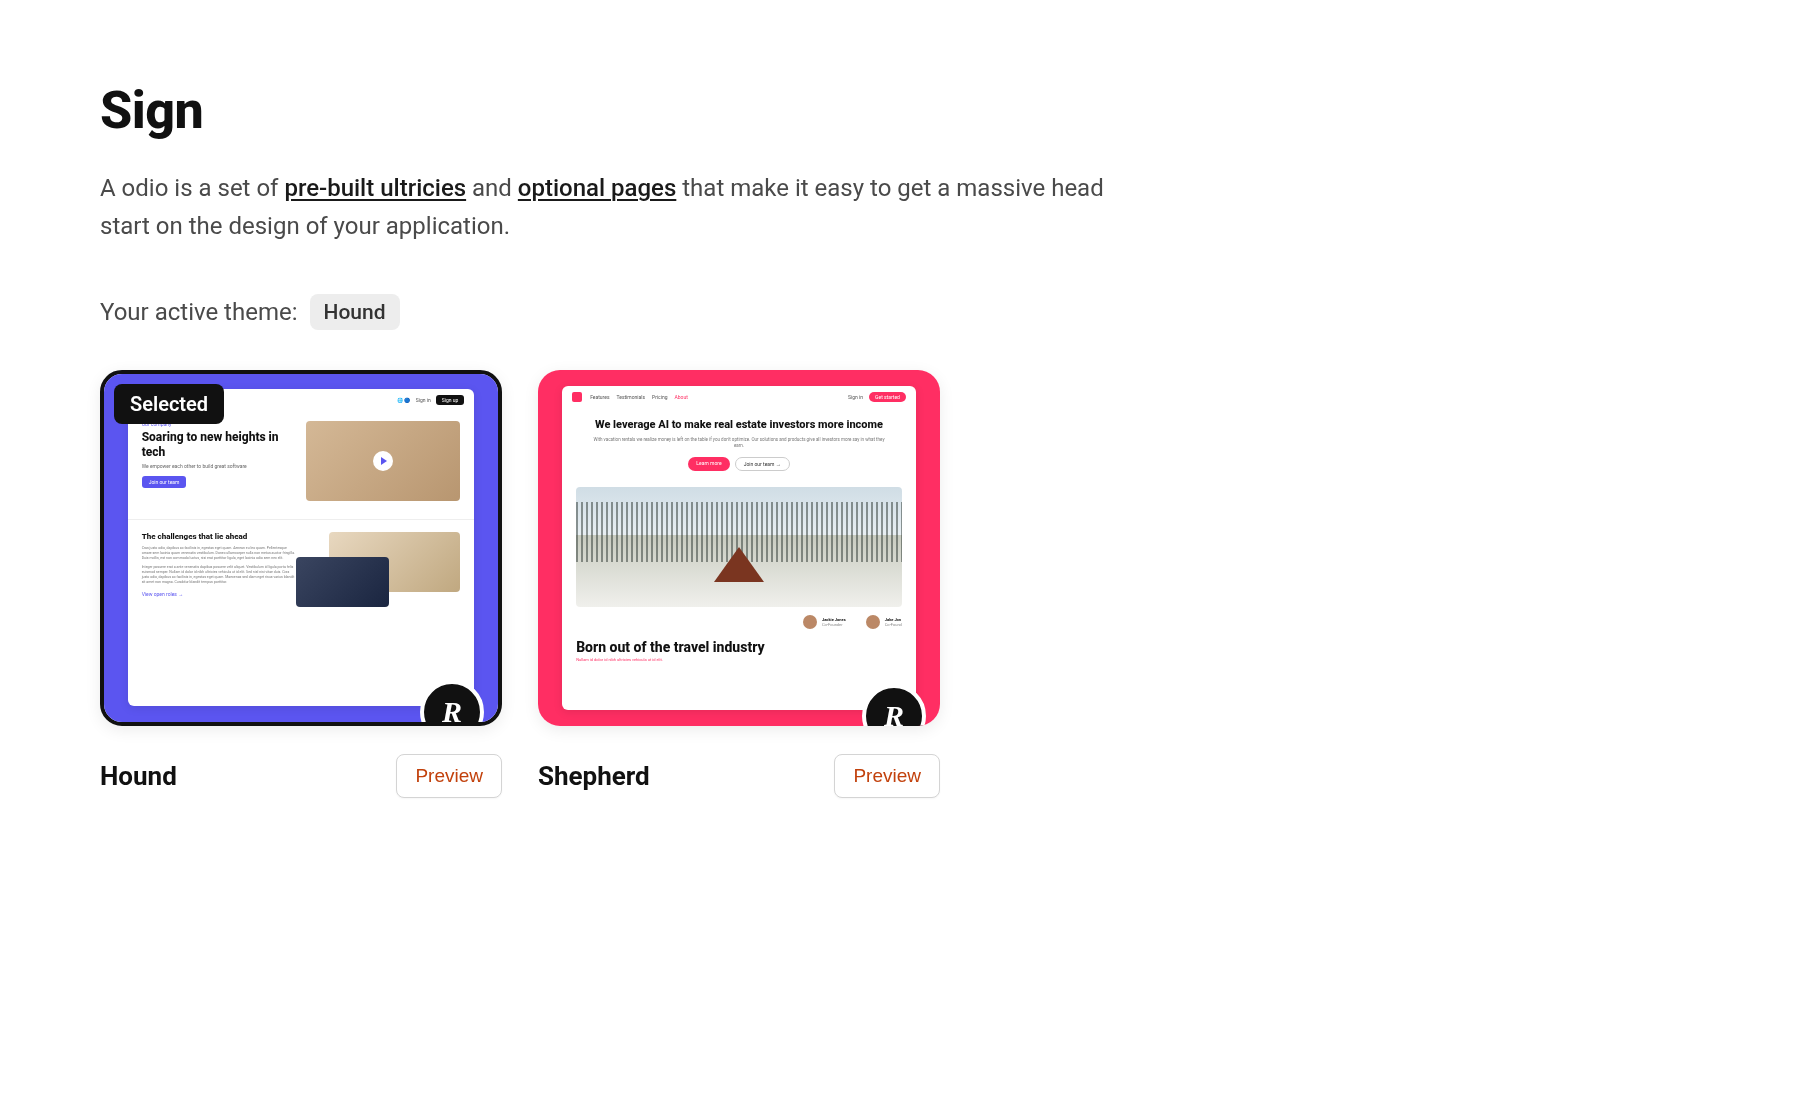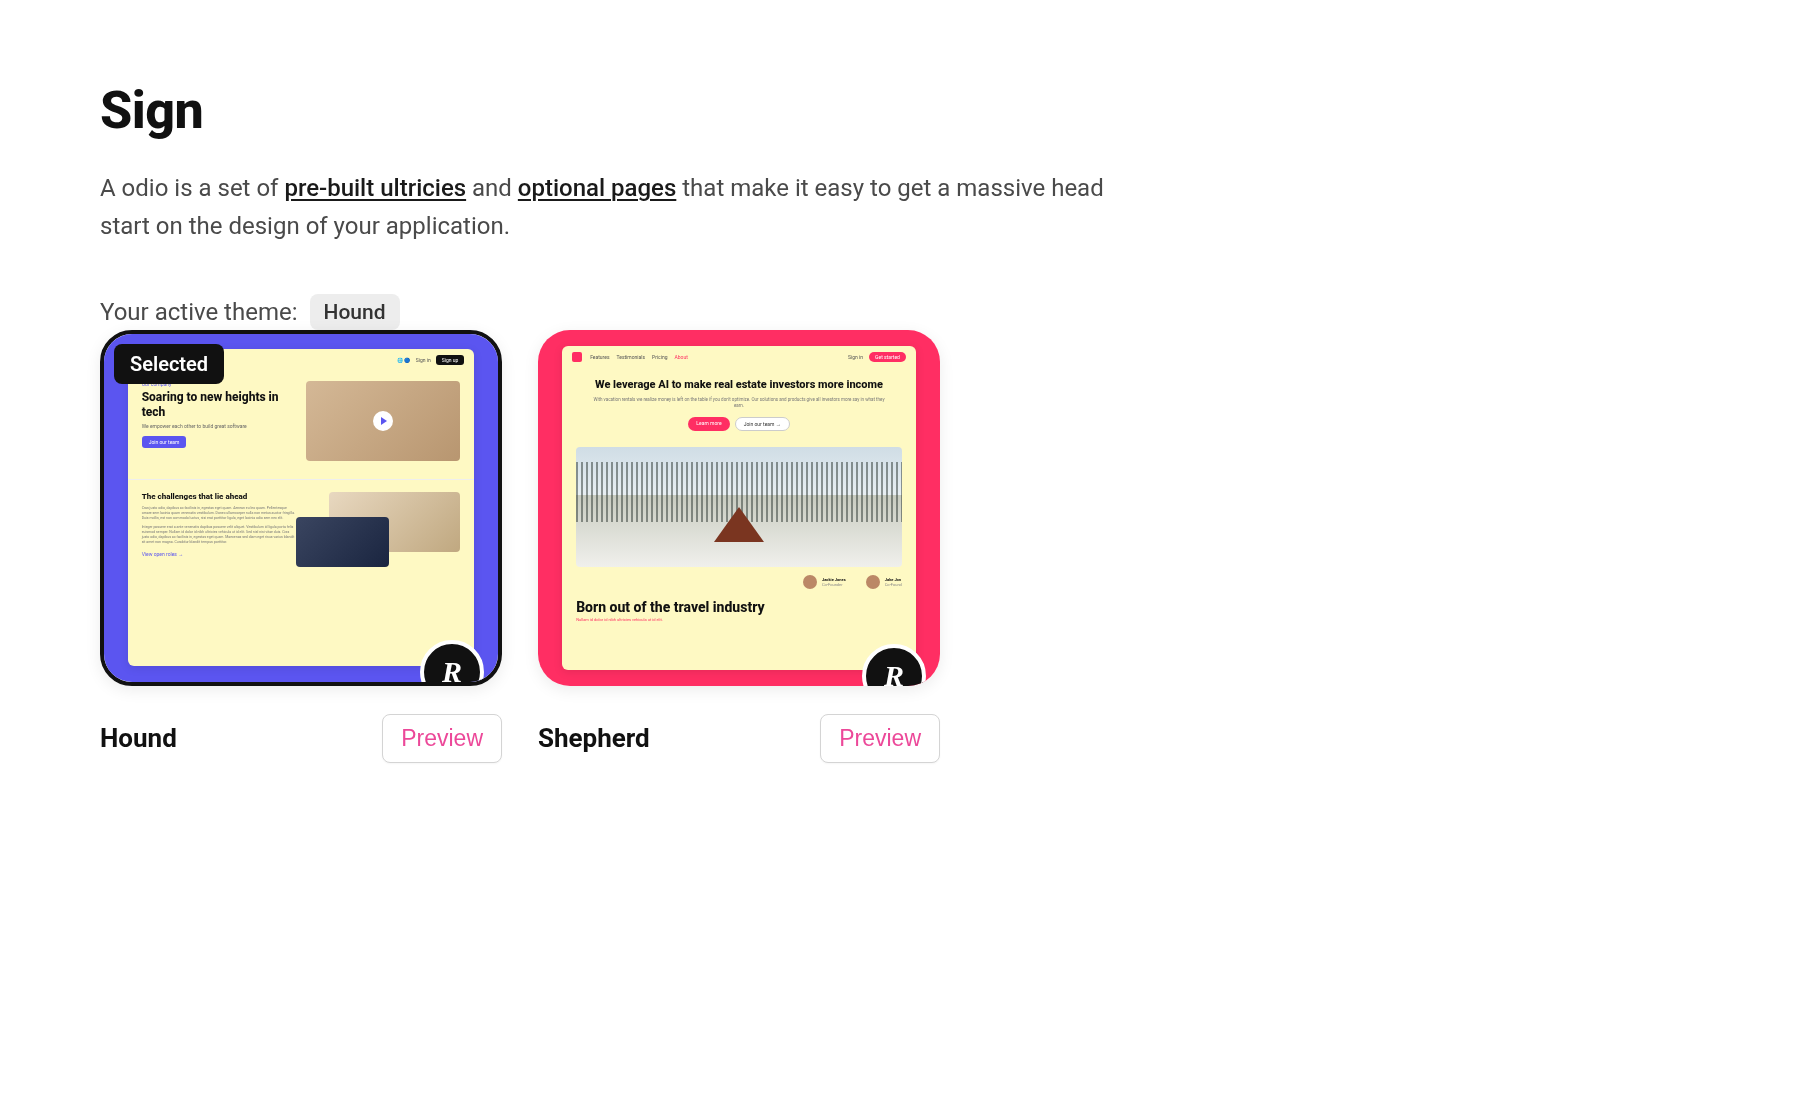--- a/index.html
+++ b/index.html
@@ -36,20 +36,21 @@
       text-decoration-thickness: 2px;
       text-underline-offset: 3px;
       color: #1a1a1a;
       font-weight: 500;
     }
     
     .active-theme-row {
       display: flex;
       align-items: center;
       gap: 12px;
+      margin-bottom: 40px;
     }
     
     .active-theme-label {
       font-size: 24px;
       color: #4a4a4a;
     }
     
     .active-theme-badge {
       background: #ededed;
       color: #333;
@@ -65,21 +66,21 @@
     }
     
     .theme-card-wrapper {
       width: 402px;
     }
     
     .theme-card {
       position: relative;
       width: 100%;
       aspect-ratio: 402 / 356;
-      border-radius: 32px;
+      border-radius: 22px;
       overflow: hidden;
       box-shadow: 0 4px 16px rgba(0,0,0,0.08);
     }
     
     .theme-card.selected {
       border: 4px solid #111;
     }
     
     .theme-card.not-selected {
       border: none;
@@ -102,21 +103,21 @@
       width: 100%;
       height: 100%;
       display: flex;
       align-items: center;
       justify-content: center;
     }
     
     .theme-thumb-inner {
       width: 88%;
       height: 91%;
-      background: #fef9c3;
+      background: #ffffff;
       border-radius: 6px;
       overflow: hidden;
       position: relative;
       box-shadow: 0 2px 10px rgba(0,0,0,0.1);
     }
     
     .logo-circle {
       position: absolute;
       bottom: -22px;
       right: 14px;
@@ -471,23 +472,23 @@
       font-size: 26px;
       font-weight: 700;
       color: #111;
     }
     
     .preview-btn {
       background: #fff;
       border: 1px solid #d4d4d4;
       padding: 10px 18px;
       border-radius: 8px;
-      font-size: 23px;
+      font-size: 19px;
       font-weight: 500;
-      color: #ec4899;
+      color: #c2410c;
       cursor: pointer;
       box-shadow: 0 1px 2px rgba(0,0,0,0.04);
     }
   </style>
 </head>
 <body>
 
 <h1 class="page-title">Sign</h1>
 
 <p class="description">

